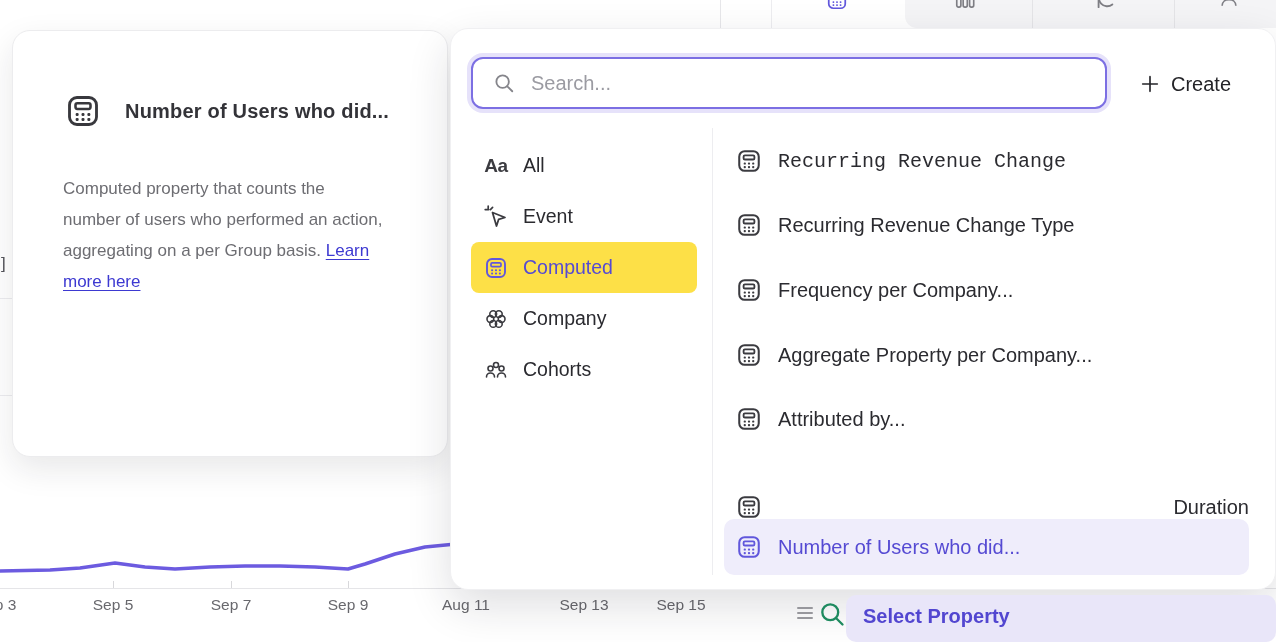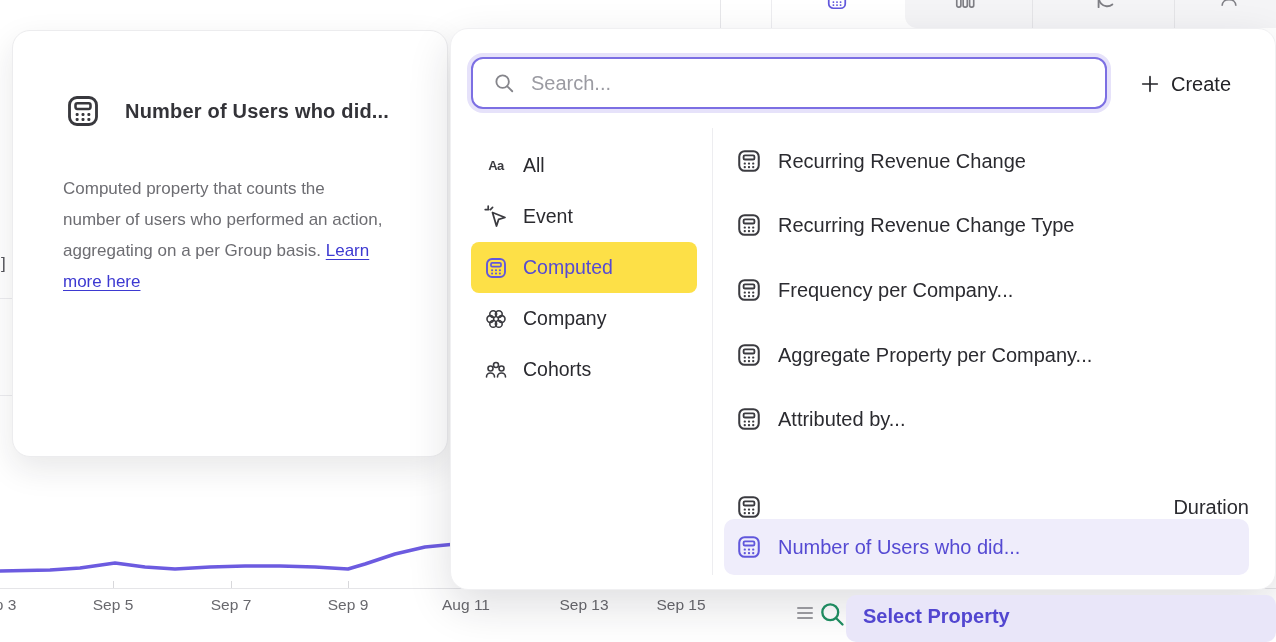--- a/index.html
+++ b/index.html
@@ -49,21 +49,21 @@
               gap:10px;color:#242428;cursor:pointer;}
   .create-plus{color:#242428;}
   .create-label{font-size:20px;font-weight:500;}
 
   .cat-row{position:absolute;left:20px;width:226px;height:51px;display:flex;align-items:center;
            padding-left:12px;box-sizing:border-box;gap:14px;border-radius:8px;font-size:19.5px;
            font-weight:500;color:#2a2a2f;cursor:pointer;}
   .cat-row .cicon{color:#3b3b40;display:flex;align-items:center;justify-content:center;width:26px;}
   .cat-row.selected{background:#fde047;color:#554AD3;}
   .cat-row.selected .cicon{color:#6157DC;}
-  .aa-glyph{font-size:13px;font-weight:600;letter-spacing:-.5px;}
+  .aa-glyph{font-size:19px;font-weight:600;letter-spacing:-.5px;}
 
   .v-divider{position:absolute;left:261px;top:99px;width:1px;height:447px;background:#ededf0;}
 
   .res-row{position:absolute;left:273px;width:525px;height:56px;display:flex;align-items:center;
            padding-left:12px;box-sizing:border-box;gap:16px;border-radius:10px;font-size:20px;
            font-weight:500;color:#2b2b30;cursor:pointer;}
   .res-row .ricon{color:#3b3b40;display:flex;align-items:center;}
   .res-row.selected{background:#EFEDFB;color:#554AD3;}
   .res-row.selected .ricon{color:#6157DC;}
 
@@ -239,21 +239,21 @@
       <span class="cicon">
           <svg width="24" height="24">
             <use href="#i-cohorts"></use>
           </svg>
         </span>
       <span>Cohorts</span>
     </div>
 
     <div class="v-divider"></div>
 
-    <div class="res-row" style="top:104px;">
+    <div class="res-row" style="top:104px;font-family:Liberation Mono, monospace;">
       <span class="ricon">
           <svg width="26" height="26">
             <use href="#i-calc"></use>
           </svg>
         </span>
       <span>Recurring Revenue Change</span>
     </div>
     <div class="res-row" style="top:168px;">
       <span class="ricon">
           <svg width="26" height="26">

